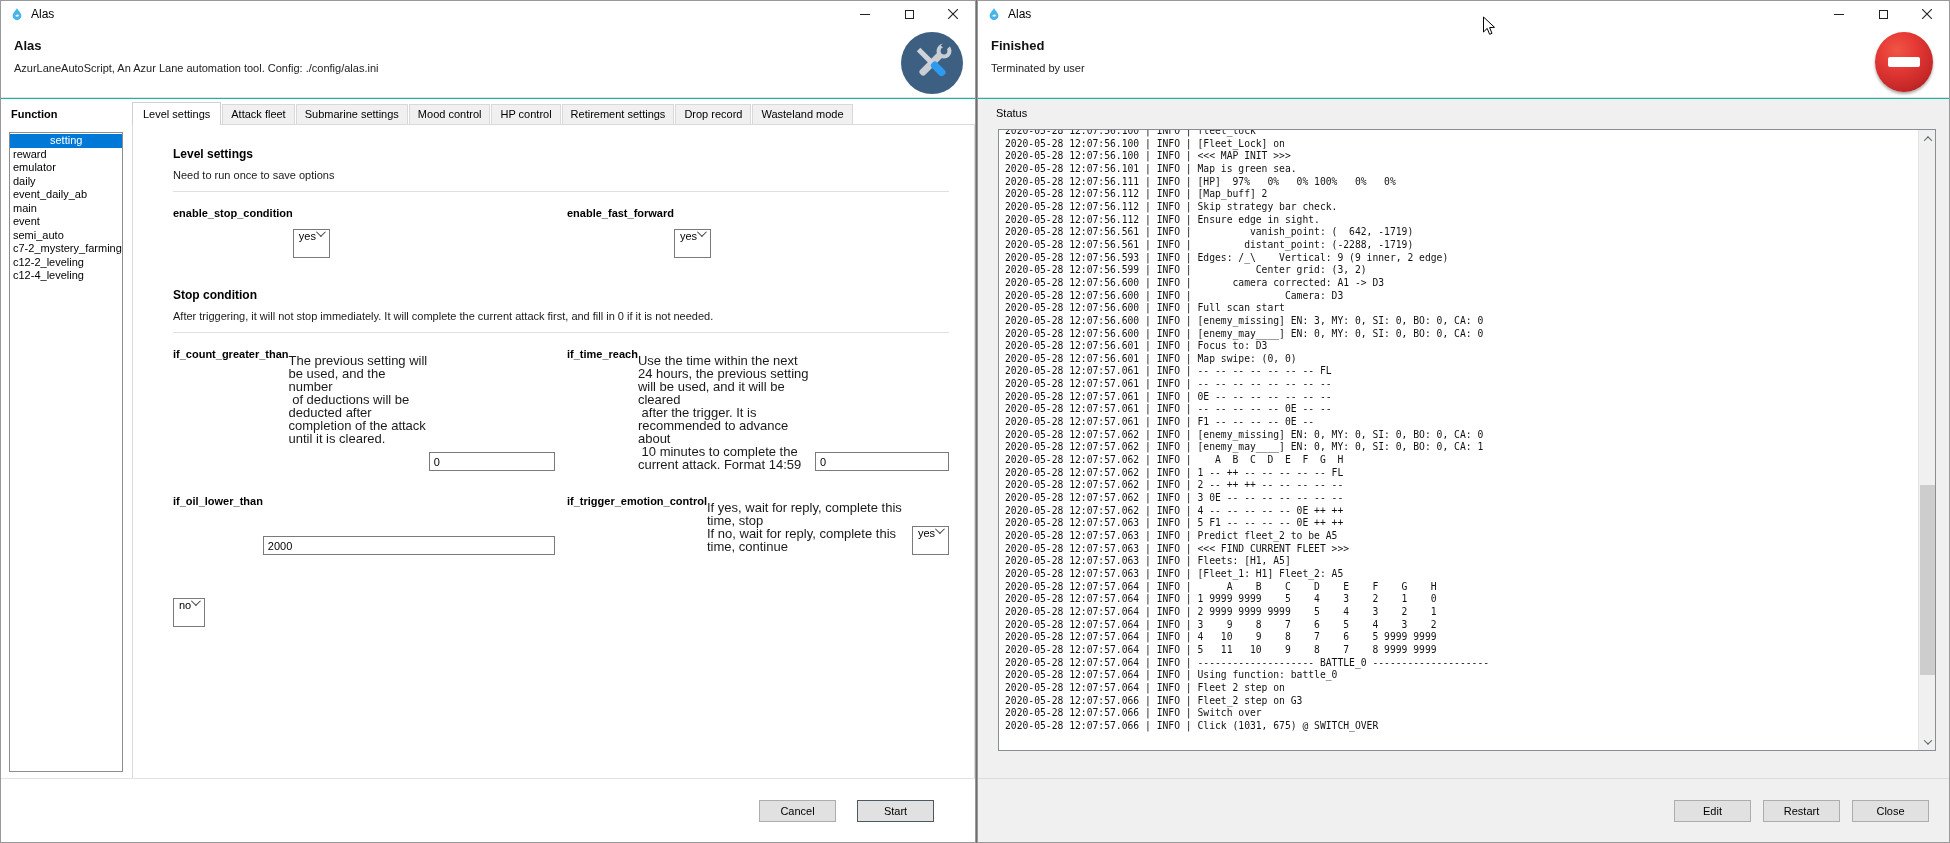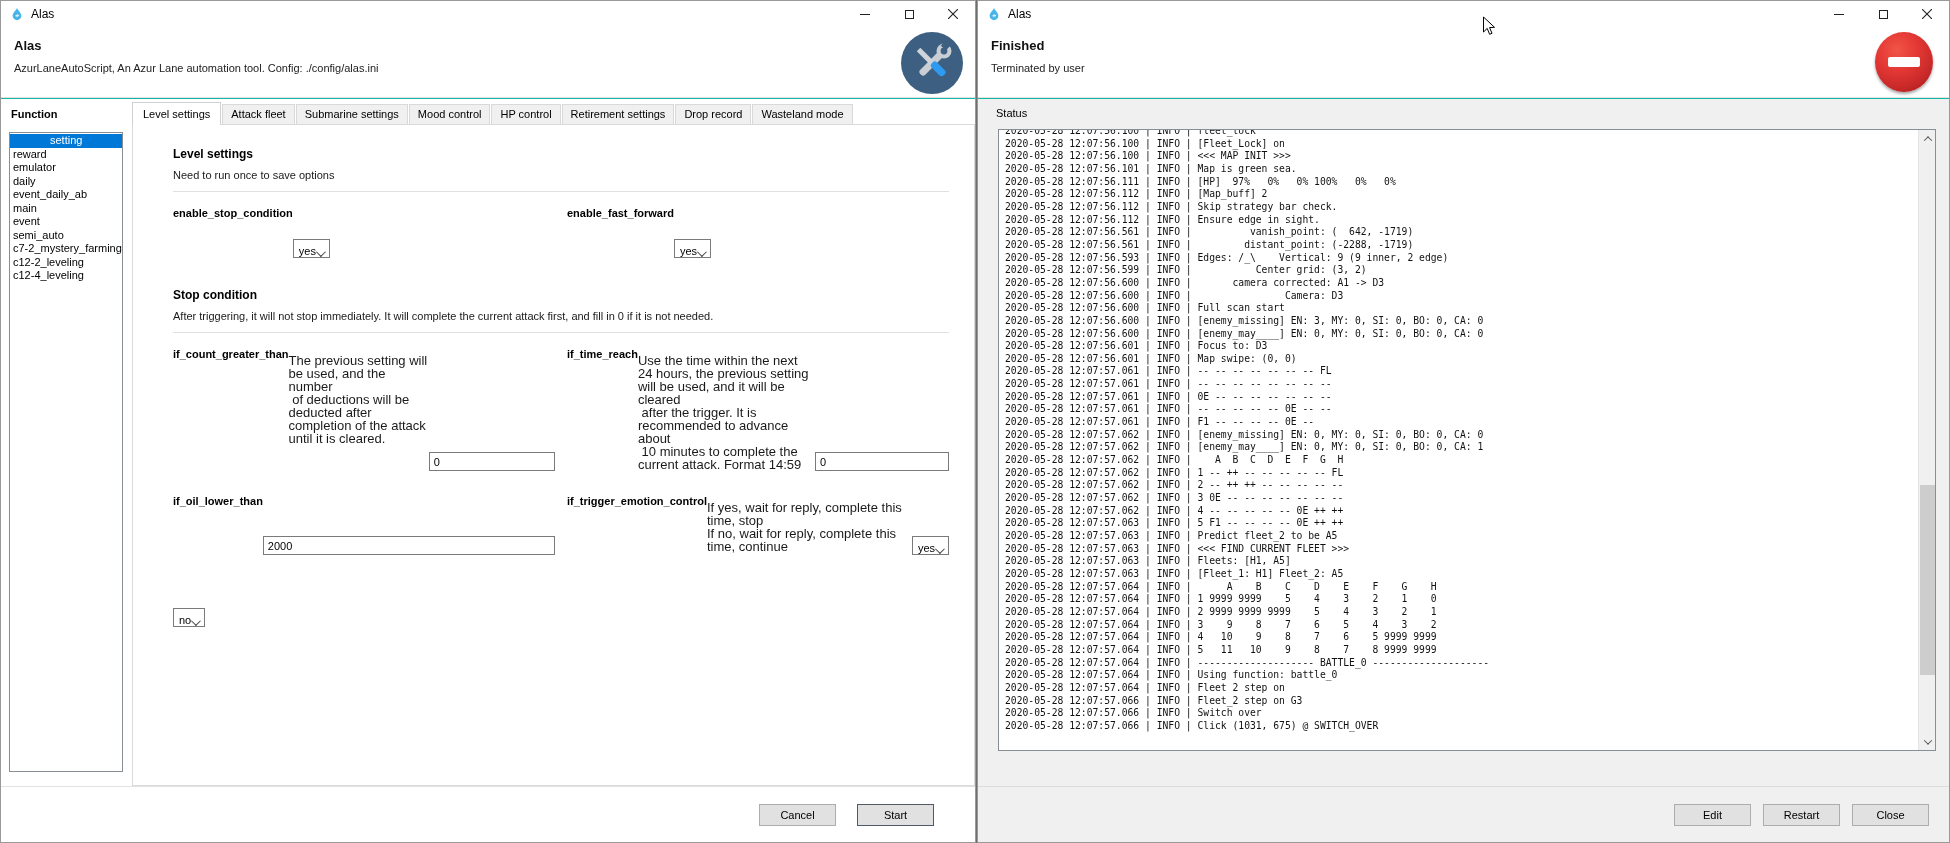--- a/index.html
+++ b/index.html
@@ -49,30 +49,30 @@
               background:#fff; border:1px solid #dadada; overflow:hidden; padding:22px 25px 0 40px; }
 
   .sec-title { font-size:12px; font-weight:bold; color:#000; }
   .sec-desc  { font-size:11px; color:#1a1a1a; margin-top:8px; white-space:pre-wrap; }
   .hr { border-top:1px solid #e0e0e0; margin-top:10px; }
 
   .form-row { display:flex; gap:12px; }
   .field { flex:1 1 0; display:flex; flex-direction:row; }
   .f-label { font-size:11px; font-weight:bold; color:#000; }
   .f-desc  { font-size:13px; color:#1a1a1a; margin-top:6px; line-height:13px; white-space:pre-wrap; }
-  .combo { margin-top:auto; height:19px; border:1px solid #7a7a7a; background:#fff;
-           display:flex; align-items:flex-end; padding:0 6px 0 5px; position:relative; }
+  .combo { margin-top:auto; height:29px; border:1px solid #7a7a7a; background:#fff;
+           display:flex; align-items:flex-start; padding:0 6px 0 5px; position:relative; }
   .combo-val { font-size:11px; color:#000; flex:1; }
   .chev { width:7px; height:7px; border-right:1px solid #444; border-bottom:1px solid #444;
           transform:rotate(45deg) translateY(-2px); }
   .text-input { margin-top:auto; height:19px; border:1px solid #7a7a7a; background:#fff;
                 font-size:11px; font-family:"Liberation Sans",sans-serif; color:#000; padding:0 4px; width:100%; }
 
   
-  .footer { position:absolute; left:0; right:0; bottom:0; height:56px; background:#fff;
+  .footer { position:absolute; left:0; right:0; bottom:0; height:64px; background:#fff;
             border-top:1px solid #e2e2e2; display:flex; align-items:center; justify-content:flex-end; }
   #win-right .footer { background:#f0f0f0; border-top:1px solid #dcdcdc; }
   .btn { width:77px; height:22px; background:#e1e1e1; border:1px solid #adadad; font-size:11px;
          font-family:"Liberation Sans",sans-serif; color:#000; display:flex; align-items:center; justify-content:center; }
   .btn.default { border-color:#4d5a66; }
   #win-left .footer { padding-right:41px; gap:21px; }
   #win-right .footer { padding-right:20px; gap:12px; }
 
   
   .status-label { position:absolute; left:18px; top:8px; font-size:11px; color:#000; }

